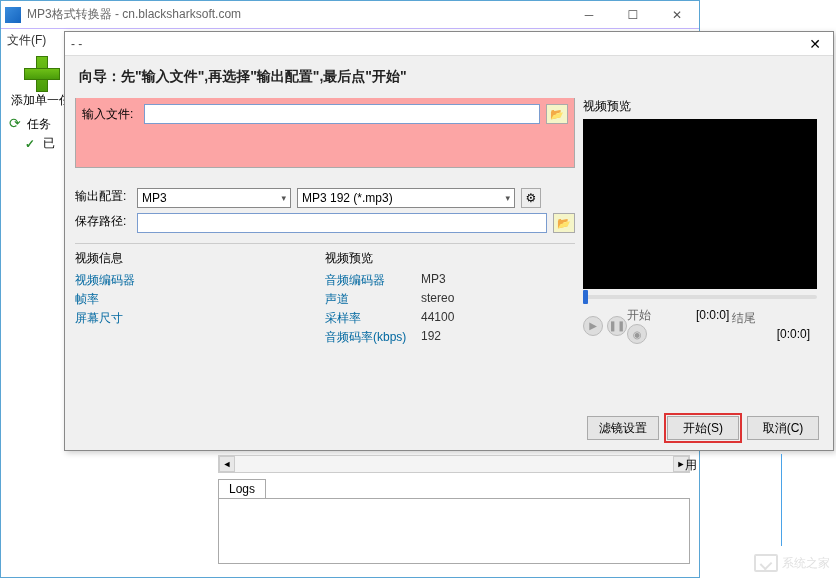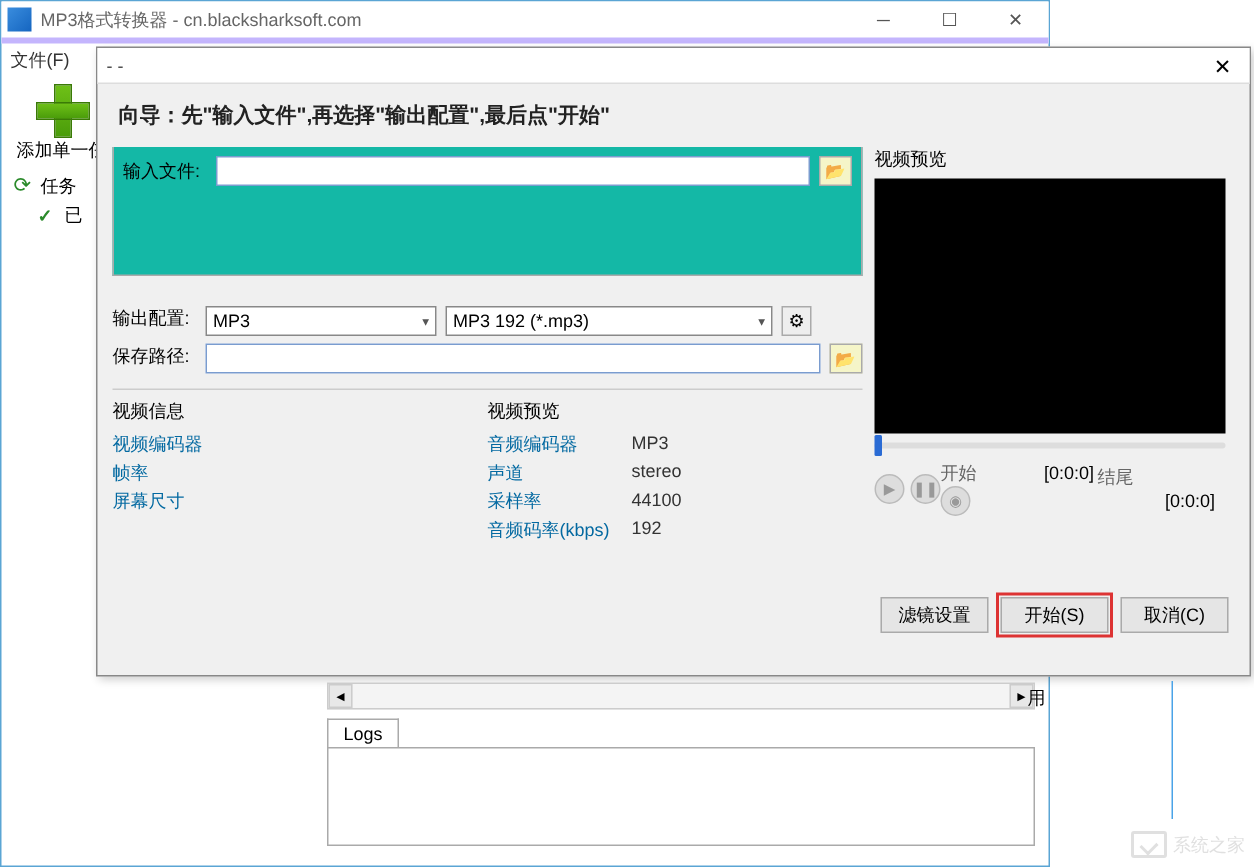--- a/index.html
+++ b/index.html
@@ -1,20 +1,20 @@
 <!DOCTYPE html>
 <html><head>
 <meta charset="utf-8">
 <style>
 * { box-sizing: border-box; margin: 0; padding: 0; font-family: "Microsoft YaHei", sans-serif; font-size: 12px; }
 body { background: #fff; width: 836px; height: 578px; position: relative; overflow: hidden; }
 
 
 .main-window { position: absolute; left: 0; top: 0; width: 700px; height: 578px; border: 1px solid #5aa5d4; background: #fff; }
-.titlebar { height: 28px; background: #fff; border-bottom: 4px solid #c4b5fd; display: flex; align-items: center; padding-left: 4px; }
+.titlebar { height: 28px; background: #fff; border-bottom: 1px solid #c4b5fd; display: flex; align-items: center; padding-left: 4px; }
 .app-icon { width: 16px; height: 16px; background: linear-gradient(135deg,#3a8dde,#1565c0); margin-right: 6px; }
 .title-text { color: #666; flex: 1; }
 .win-controls { display: flex; }
 .win-btn { width: 44px; height: 28px; display: flex; align-items: center; justify-content: center; color: #555; cursor: pointer; }
 .menubar { height: 22px; display: flex; align-items: center; padding-left: 6px; gap: 12px; color: #333; }
 .toolbar { height: 60px; display: flex; align-items: center; padding-left: 10px; }
 .add-btn { display: flex; flex-direction: column; align-items: center; cursor: pointer; }
 .plus-icon { width: 38px; height: 38px; position: relative; }
 .plus-icon::before, .plus-icon::after { content:""; position:absolute; background: linear-gradient(#6ec017,#4a9c0a); border:1px solid #3a7a06; }
 .plus-icon::before { left:14px; top:2px; width:10px; height:34px; }
@@ -33,21 +33,21 @@
 .dlg-title { flex: 1; color: #444; }
 .dlg-close { width: 24px; height: 20px; display:flex; align-items:center; justify-content:center; cursor:pointer; font-size:14px; }
 .wizard-text { padding: 12px 14px; font-size: 14px; font-weight: bold; color: #222; }
 .dlg-body { display: flex; padding: 0 10px; gap: 8px; }
 .left-pane { width: 500px; }
 .right-pane { width: 234px; }
 
 .tabs { display: flex; border-bottom: 1px solid #aaa; }
 .tab { padding: 3px 10px; border: 1px solid #aaa; border-bottom: none; background: #e8e8e8; margin-right: 2px; cursor:pointer; }
 .tab.active { background: #fff; }
-.tab-content { background: #14b8a6; border: 1px solid #aaa; border-top:none; padding: 6px; height: 86px; }
+.tab-content { background: #fca5a5; border: 1px solid #aaa; border-top:none; padding: 6px; height: 70px; }
 .form-row { display: flex; align-items: center; gap: 6px; margin-bottom: 6px; }
 .form-label { width: 56px; }
 .form-input { flex: 1; height: 20px; border: 1px solid #7a9ccf; background: #fff; padding: 0 4px; }
 .browse-btn { width: 22px; height: 20px; border: 1px solid #aaa; background: #f5f5c8; display:flex; align-items:center; justify-content:center; cursor:pointer; }
 .folder-icon::before { content:"📂"; font-size:11px; }
 
 .output-section { margin-top: 20px; }
 .output-row { display: flex; align-items: flex-start; gap: 6px; margin-bottom: 5px; }
 .out-label { width: 56px; }
 .select { height: 20px; border: 1px solid #888; background: #fff; padding: 0 4px; display:flex; align-items:center; justify-content:space-between; cursor:pointer; }
@@ -66,21 +66,21 @@
 .preview-label { margin-bottom: 4px; }
 .video-preview { width: 234px; height: 170px; background: #000; }
 .slider-track { margin-top: 6px; height: 4px; background: #ddd; border-radius: 2px; position: relative; }
 .slider-thumb { position: absolute; left: 0; top: -5px; width: 5px; height: 14px; background: #2a6bd4; border-radius: 1px; cursor:pointer; }
 .transport { display: flex; align-items: center; justify-content: space-between; margin-top: 8px; }
 .tbtns { display:flex; gap:4px; }
 .ctrl-btn { width: 20px; height: 20px; border-radius: 50%; background: #ddd; border:1px solid #bbb; display:flex; align-items:center; justify-content:center; color:#999; font-size:10px; }
 .time-label { color:#666; }
 .time-val { color:#000000;padding-left:45px; }
 
-.dlg-footer { position: absolute; bottom: 28px; right: 14px; display: flex; gap: 8px; }
+.dlg-footer { position: absolute; bottom: 10px; right: 14px; display: flex; gap: 8px; }
 .btn { width: 72px; height: 24px; border: 1px solid #aaa; background: #e5e5e5; display:flex; align-items:center; justify-content:center; cursor:pointer; }
 .btn.highlight { outline: 2px solid #d33; outline-offset: 1px; }
 
 
 .bottom-area { position:absolute; left:218px; top:455px; width:472px; }
 .hscroll { height: 18px; border:1px solid #ccc; background:#f4f4f4; display:flex; align-items:center; }
 .hscroll-arrow { width:16px; height:16px; background:#e8e8e8; border:1px solid #ccc; display:flex; align-items:center; justify-content:center; font-size:9px; cursor:pointer; }
 .hscroll-track { flex:1; }
 .logs-box { margin-top: 6px; }
 .logs-tab { display:inline-block; padding:2px 10px; border:1px solid #aaa; background:#fff; border-bottom:none; }

